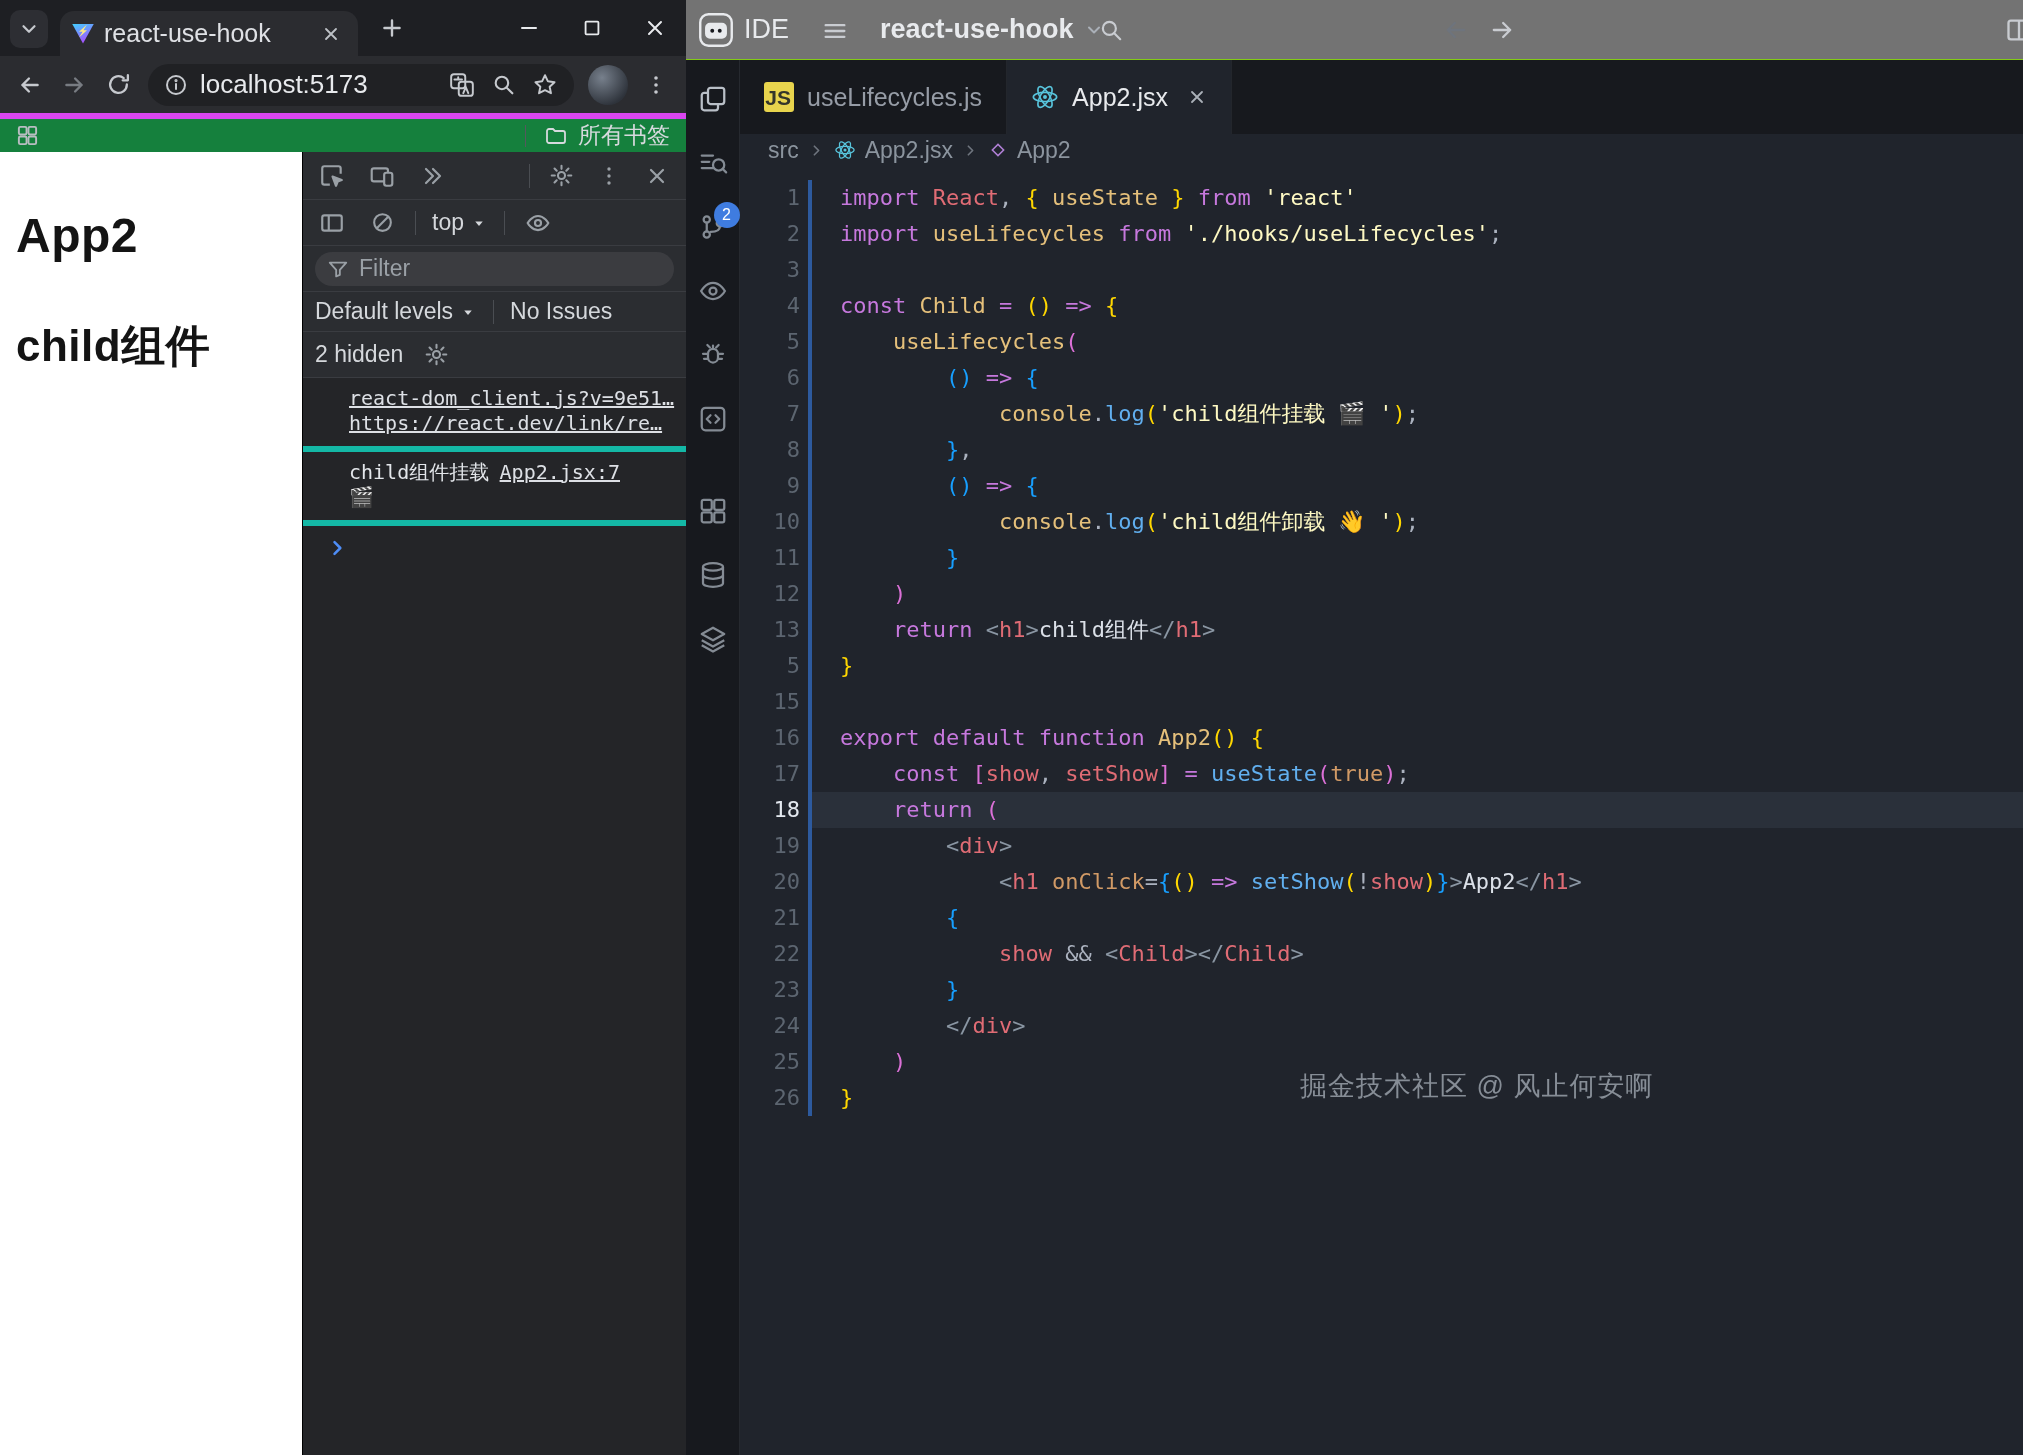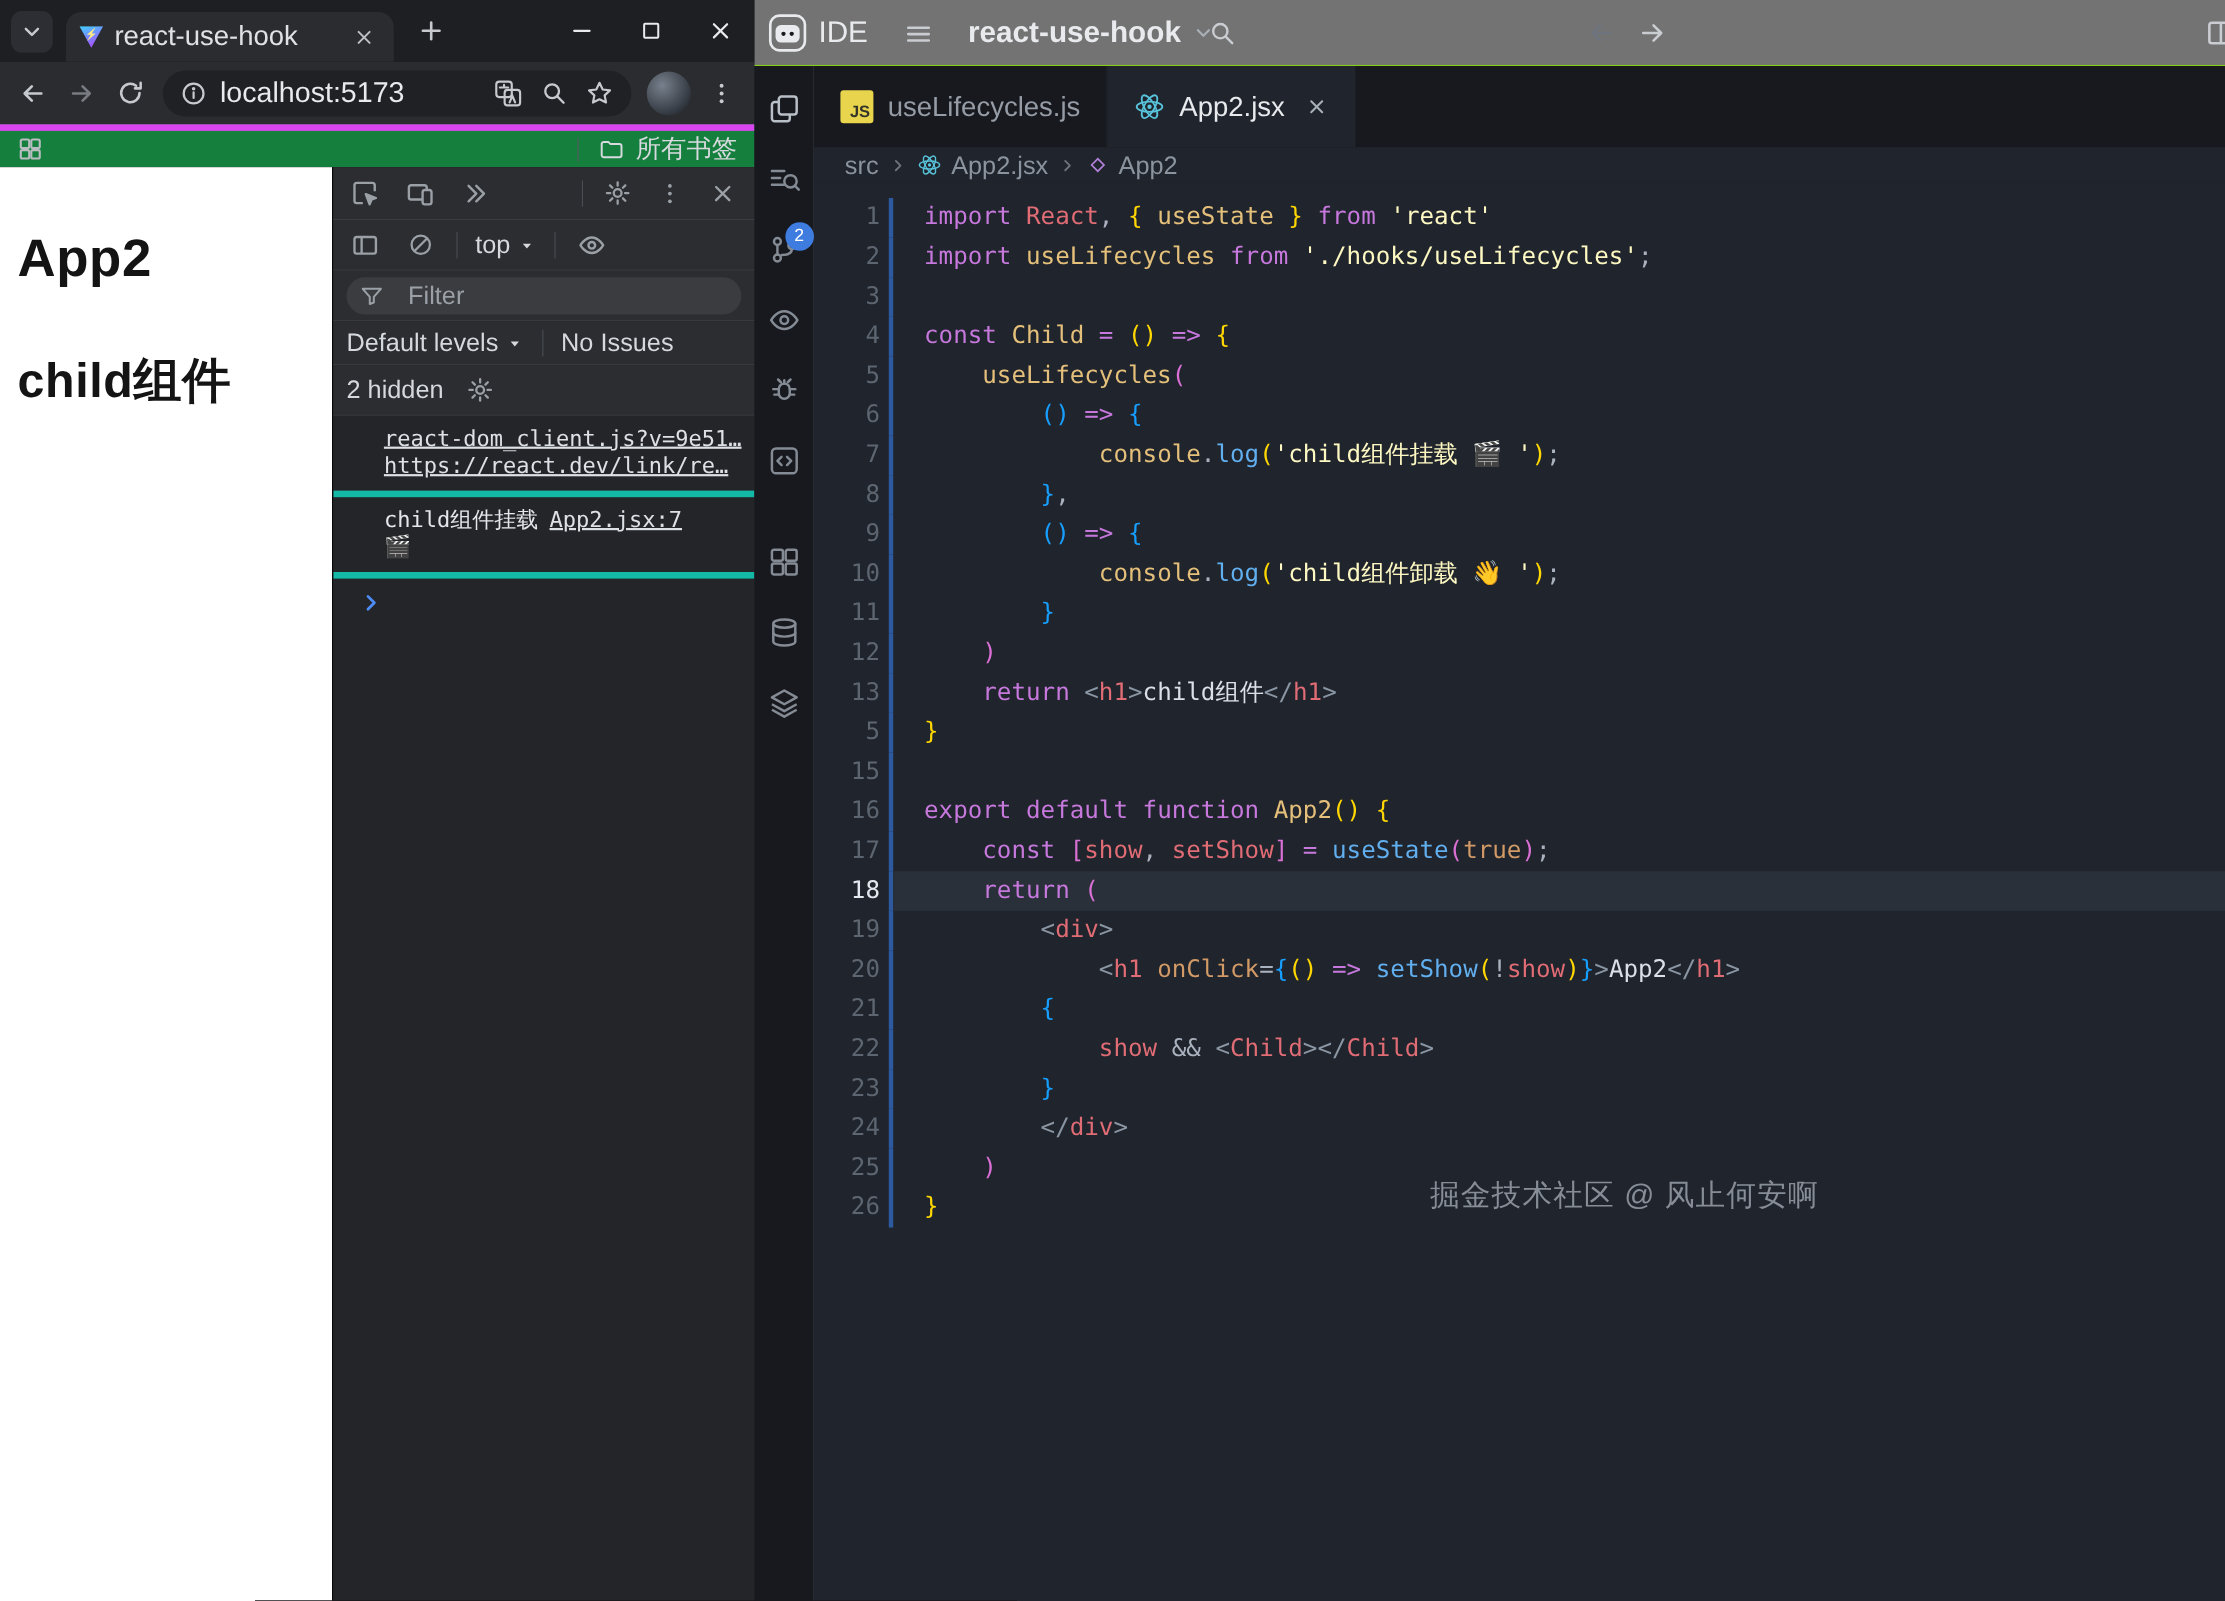--- a/index.html
+++ b/index.html
@@ -41,21 +41,21 @@
   .page h1 { color:#141414; font-weight:700; font-size:48px; letter-spacing:0.5px; }
   .page h1.h2nd { margin-top:54px; font-size:44px; }
 
   .devtools { flex:1; background:#242528; border-left:1px solid #000; color:#c7cbd2; display:flex; flex-direction:column; font-size:23px; }
   .dt-row { display:flex; align-items:center; border-bottom:1px solid #3a3c41; padding:0 12px; gap:16px; background:#2b2d31; flex:0 0 auto; }
   .dt-rowA { height:48px; } .dt-rowB { height:46px; } .dt-filter { height:46px; } .dt-levels { height:40px; } .dt-hidden { height:46px; }
   .dt-iconbtn { color:#9aa0a6; display:grid; place-items:center; width:34px; height:34px; flex:0 0 auto; }
   .dt-sep { width:1px; height:24px; background:#4a4d52; flex:0 0 auto; }
   .dt-right { margin-left:auto; display:flex; gap:14px; align-items:center; }
   .dt-label { color:#d5d8dc; display:flex; align-items:center; gap:6px; white-space:nowrap; }
-  .filter-pill { flex:1; height:34px; background:#3b3c40; border-radius:17px; display:flex; align-items:center; gap:22px; padding:0 12px; color:#9aa0a6; }
+  .filter-pill { flex:1; height:34px; background:#3b3c40; border-radius:17px; display:flex; align-items:center; gap:10px; padding:0 12px; color:#9aa0a6; }
   .console { flex:1; font-family:"DejaVu Sans Mono",monospace; font-size:20px; background:#242528; overflow:hidden; }
   .cmsg { border-bottom:6px solid #14b8a6; padding:8px 10px 10px 46px; line-height:25px; color:#e3e6ea; }
   .clink { text-decoration:underline; color:#dde0e5; }
   .crow { display:flex; align-items:flex-start; }
   .srclink { margin-left:auto; margin-right:56px; white-space:nowrap; }
   .prompt { color:#4e8df6; padding:12px 0 0 24px; }
 
   
   .ide { position:absolute; left:686px; top:0; width:1337px; height:1455px; background:#20242c; }
   .ide-topbar { position:relative; height:60px; background:#737373; border-bottom:1px solid #84cc16; color:#c9ccd1; }
@@ -72,21 +72,21 @@
   .activitybar { width:54px; background:#17191e; border-right:1px solid #26292f; display:flex; flex-direction:column; align-items:center; padding-top:22px; gap:30px; flex:0 0 auto; }
   .act { color:#848b94; position:relative; display:grid; place-items:center; width:34px; height:34px; }
   .act.first { color:#b9bfc7; }
   .act.gap { margin-top:28px; }
   .badge { position:absolute; right:-10px; top:-8px; width:26px; height:26px; border-radius:50%; background:#3f7ce0; color:#fff; font-size:16px; font-style:normal; display:grid; place-items:center; font-family:"Liberation Sans",sans-serif; }
 
   .main { flex:1; display:flex; flex-direction:column; min-width:0; }
   .tabbar { height:74px; background:#17191e; display:flex; }
   .etab { height:74px; display:flex; align-items:center; padding:0 24px; gap:13px; font-size:25px; color:#969ca6; border-right:1px solid #23262c; }
   .etab.active { background:#20242c; color:#e8eaed; }
-  .jsbadge { width:30px; height:30px; background:#e8d44d; color:#33352a; font-weight:bold; font-size:15px; display:flex; align-items:flex-end; justify-content:flex-end; padding:2px 3px; border-radius:3px; }
+  .jsbadge { width:30px; height:30px; background:#e8d44d; color:#33352a; font-weight:bold; font-size:21px; display:flex; align-items:flex-end; justify-content:flex-end; padding:2px 3px; border-radius:3px; }
   .tclose2 { color:#aab0b8; margin-left:6px; display:grid; place-items:center; }
 
   .breadcrumbs { height:32px; display:flex; align-items:center; gap:9px; padding-left:28px; color:#8b949e; font-size:23px; background:#20242c; }
   .bc-chev { color:#6e747d; }
 
   .editor { flex:1; position:relative; padding-top:14px; font-family:"DejaVu Sans Mono",monospace; font-size:22px; background:#20242c; overflow:hidden; }
   .code-line { display:flex; height:36px; line-height:36px; }
   .ln { width:60px; text-align:right; color:#5c6570; flex:0 0 auto; }
   .chbar { width:4px; margin-left:8px; background:#2d5a9e; flex:0 0 auto; }
   .lntxt { white-space:pre; padding-left:28px; flex:1; }

